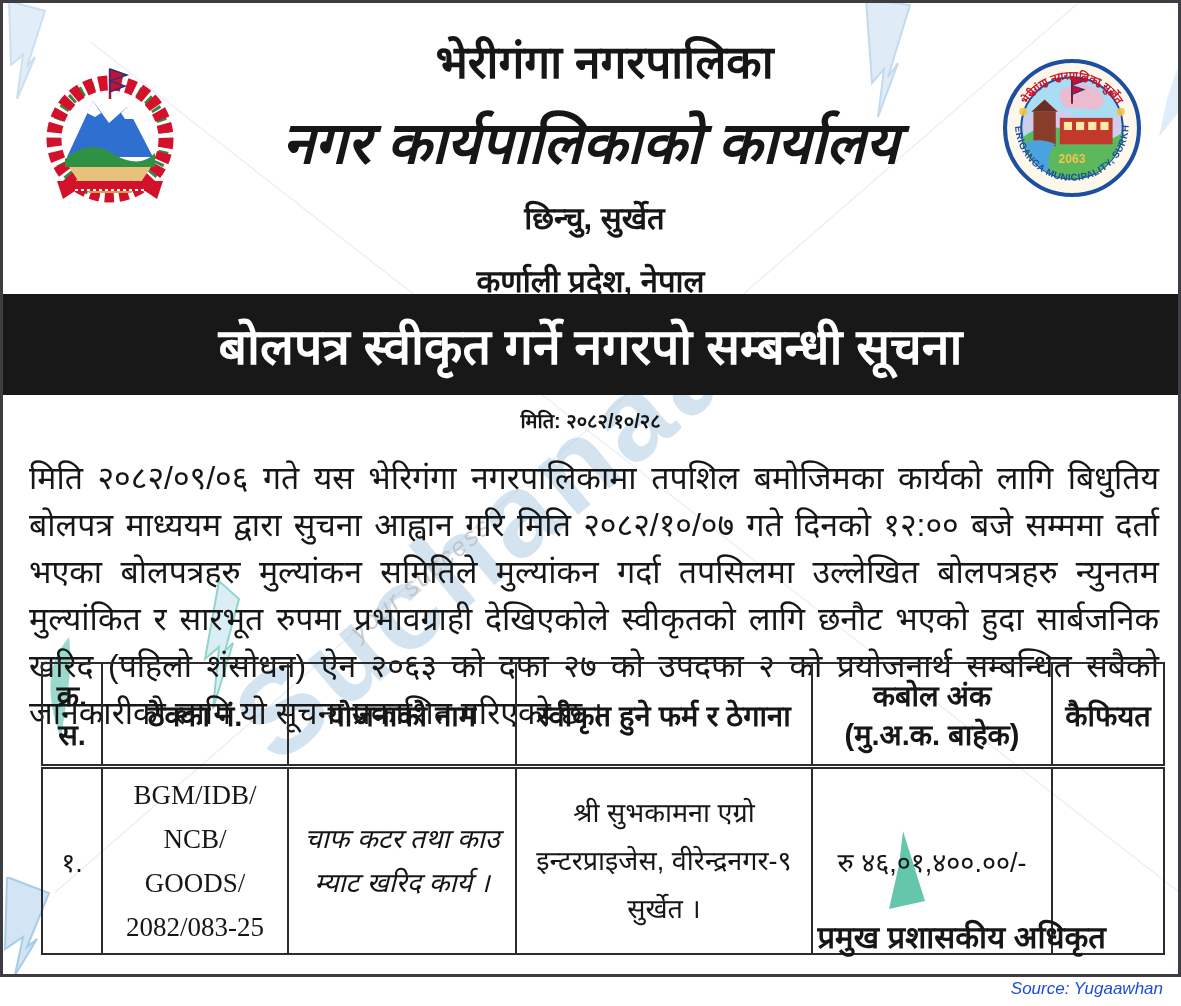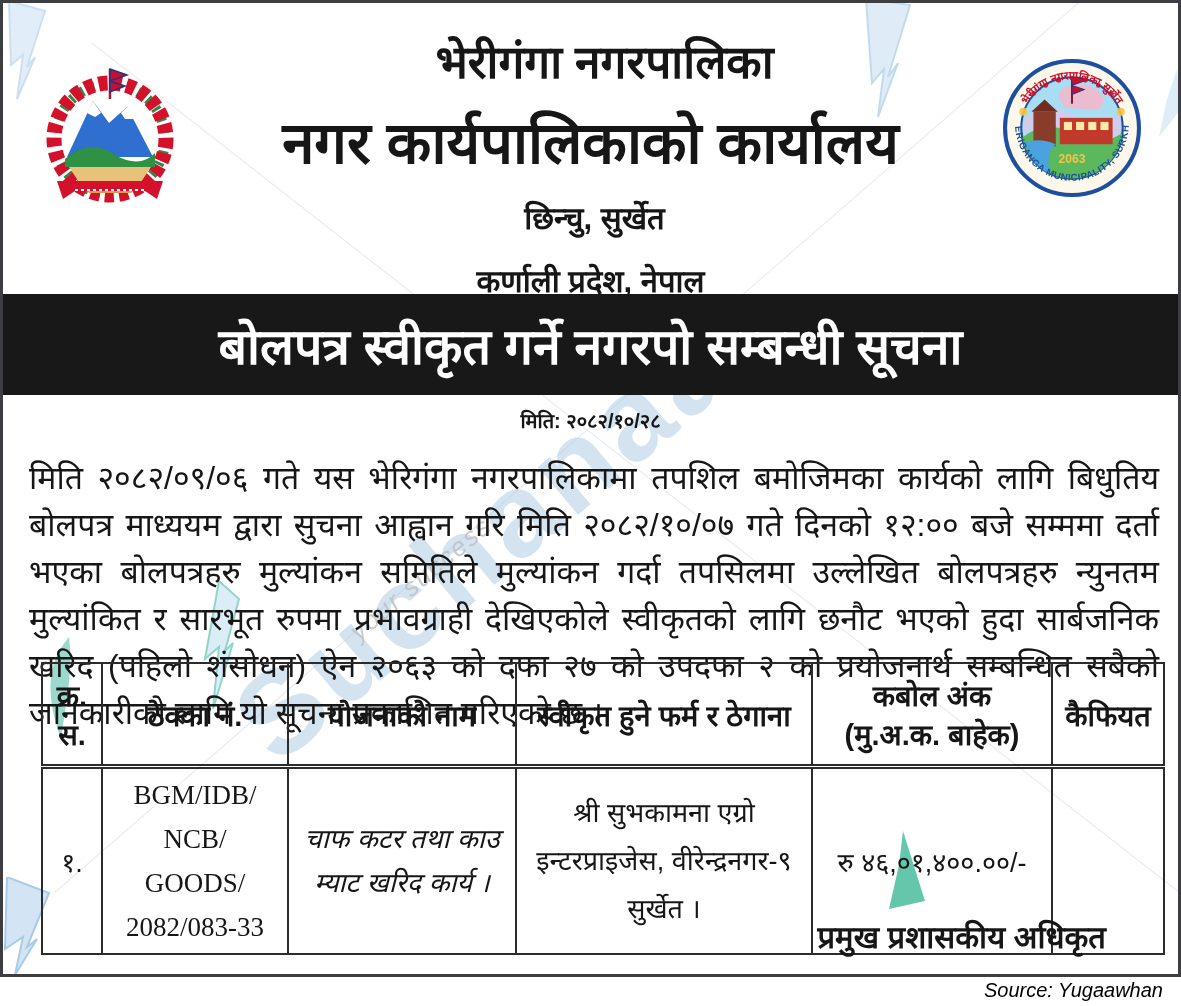--- a/index.html
+++ b/index.html
@@ -22,21 +22,21 @@
 
   
   .content{position:relative;z-index:1;width:100%;height:100%;}
 
   .logo{position:absolute;}
   .logo-left{left:32px;top:56px;width:150px;height:150px;}
   .logo-right{left:1000px;top:56px;width:138px;height:138px;}
 
   .hdr{position:absolute;left:0;top:0;width:100%;text-align:center;}
   .hdr-muni{margin-top:26px;font-size:46px;font-weight:bold;margin-left:28px;}
-  .hdr-office{margin-top:10px;font-size:58px;font-weight:bold;}
+  .hdr-office{margin-top:10px;font-size:58px;font-weight:bold;font-style:italic;}
   .hdr-addr1{margin-top:16px;font-size:31px;font-weight:bold;margin-left:8px;}
   .hdr-addr2{margin-top:21px;font-size:31px;font-weight:bold;}
 
   .banner{position:absolute;left:0;top:291px;width:100%;height:101px;background:#181818;
           color:#fff;display:flex;align-items:center;justify-content:center;
           font-size:50px;font-weight:bold;}
 
   .dateline{position:absolute;left:0;top:404px;width:100%;text-align:center;
             font-size:20px;font-weight:bold;}
 
@@ -56,21 +56,21 @@
   .col-amount{width:240px;}
   .col-remarks{width:112px;}
   td.sn-cell{vertical-align:bottom;padding-bottom:12px;}
   td.contract-cell{font-family:"Liberation Serif","DejaVu Serif",serif;font-size:28px;line-height:44px;}
   td.project-cell{line-height:44px;font-style:italic;}
   td.firm-cell{line-height:48px;}
   td.amount-cell{text-align:left;padding-left:30px;font-size:27px;margin-left:16px;}
 
   .signature{position:absolute;right:72px;top:912px;font-size:31px;font-weight:bold;}
 
-  .source{position:absolute;right:18px;top:979px;font-size:20px;font-style:italic;color:#000000;
+  .source{position:absolute;right:18px;top:979px;font-size:17px;font-style:italic;color:#1d4ed8;
           font-family:"Liberation Sans","DejaVu Sans",sans-serif;z-index:2;}
 </style>
 </head>
 <body>
 
 <div class="frame">
 
   <div class="xline a decor"></div>
   <div class="xline b decor"></div>
 
@@ -194,21 +194,21 @@
           <th>ठेक्का नं.</th>
           <th>योजनाको नाम</th>
           <th>स्वीकृत हुने फर्म र ठेगाना</th>
           <th>कबोल अंक (मु.अ.क. बाहेक)</th>
           <th>कैफियत</th>
         </tr>
       </thead>
       <tbody>
         <tr>
           <td class="sn-cell">१.</td>
-          <td class="contract-cell">BGM/IDB/ NCB/ GOODS/ 2082/083-33</td>
+          <td class="contract-cell">BGM/IDB/ NCB/ GOODS/ 2082/083-25</td>
           <td class="project-cell">चाफ कटर तथा काउ म्याट खरिद कार्य ।</td>
           <td class="firm-cell">श्री सुभकामना एग्रो इन्टरप्राइजेस, वीरेन्द्रनगर-९ सुर्खेत ।</td>
           <td class="amount-cell">रु ४६,०१,४००.००/-</td>
           <td class="remarks-cell"></td>
         </tr>
       </tbody>
     </table>
 
     <div class="signature">प्रमुख प्रशासकीय अधिकृत</div>
 

